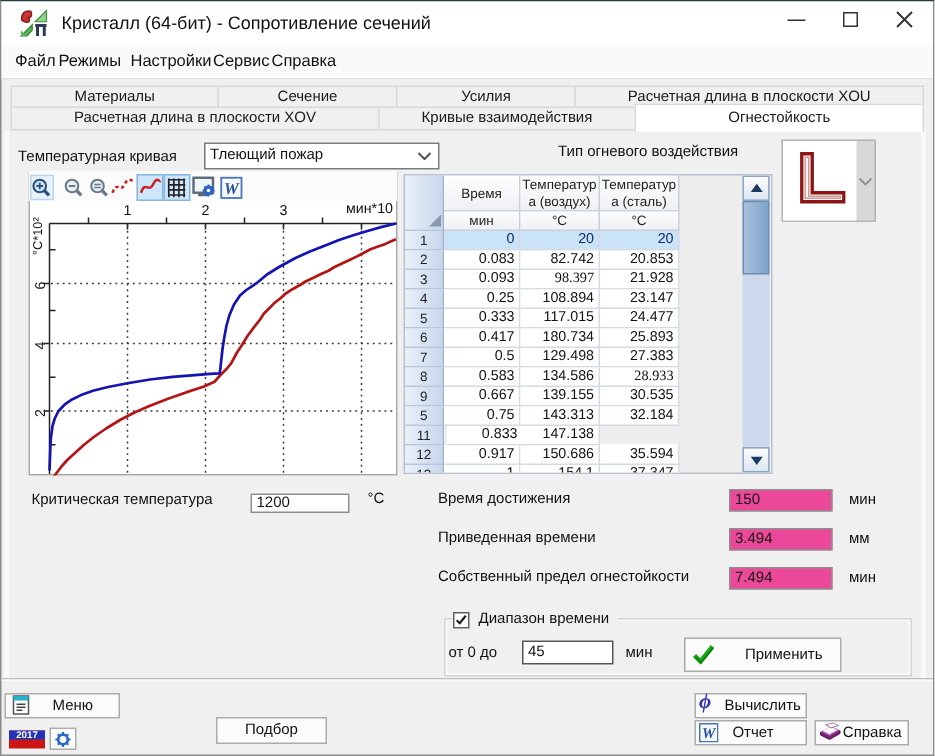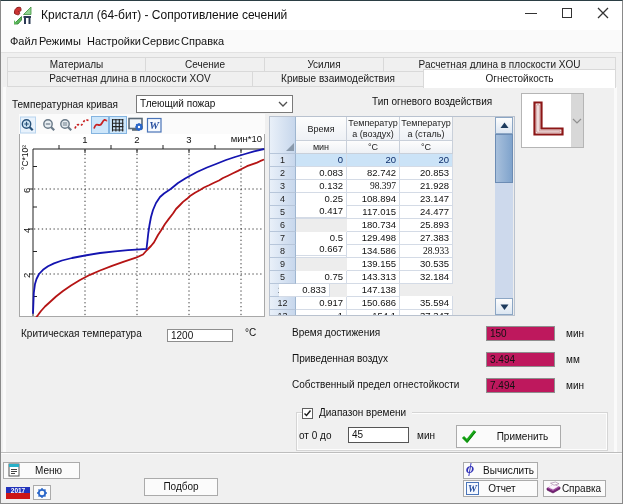--- a/index.html
+++ b/index.html
@@ -6,21 +6,21 @@
 #frame{left:0;top:0;width:623px;height:504px;border:1px solid #8a8a8a;border-top:1px solid #2b3e44}
 #titlebar{left:1px;top:1px;width:621px;height:29px;background:#fff}
 #title{top:8px;font-size:12px;color:#111}
 #menubar{left:1px;top:30px;width:621px;height:23px;background:#fafafa;border-bottom:1px solid #e2e2e2}
 .mi{position:absolute;top:35px;font-size:11px;color:#111}
 
 .tab{position:absolute;height:15px;background:#f0f0f0;border:1px solid #d9d9d9;font-size:10px;color:#1a1a1a;text-align:center;line-height:14px;overflow:hidden;white-space:nowrap}
 .tabactive{position:absolute;background:#fff;border:1px solid #d9d9d9;border-bottom:none;font-size:10px;color:#1a1a1a;text-align:center;z-index:5}
 label,.lbl{position:absolute;font-size:10px;color:#111;white-space:nowrap}
 .inp{position:absolute;background:#fff;border:1px solid #8e8e8e;font-size:10px;color:#111;padding:1px 3px;white-space:nowrap}
-.ro{background:#be185d}
+.ro{background:#ec4899}
 .btn{position:absolute;background:#fbfbfb;border:1px solid #ababab;font-size:10px;color:#111;text-align:center}
 
 #chartbox{left:19px;top:114px;width:246px;height:203px;background:#fff;border:1px solid #a8a8a8}
 
 .hc{position:absolute;background:linear-gradient(#fdfdfd,#eef1f5);border-right:1px solid #c9d0da;border-bottom:1px solid #c9d0da;font-size:9px;color:#222;text-align:center}
 .rh{position:absolute;background:linear-gradient(90deg,#e9f0f9,#c7d7ec);border-right:1px solid #9fb6d0;border-bottom:1px solid #b7c6da;font-size:9px;color:#222;text-align:center;line-height:12px}
 .dc{position:absolute;background:#fff;border-right:1px solid #d4dbe6;border-bottom:1px solid #d4dbe6;font-size:9.5px;color:#111;text-align:right;padding-right:3px;line-height:12px}
 </style></head>
 <body>
 <div class="abs" id="frame"></div>
@@ -145,53 +145,53 @@
 <div class="hc" style="left:130px;top:24px;width:53px;height:13px;line-height:13px">°C</div>
 <div class="rh" style="left:0px;top:37px;width:26px;height:13px;line-height:13px">1</div>
 <div class="dc" style="left:26px;top:37px;width:51px;height:13px;background:#cbe3f7;color:#0b2d6b;">0</div>
 <div class="dc" style="left:77px;top:37px;width:53px;height:13px;background:#cbe3f7;color:#0b2d6b;">20</div>
 <div class="dc" style="left:130px;top:37px;width:53px;height:13px;background:#cbe3f7;color:#0b2d6b;">20</div>
 <div class="rh" style="left:0px;top:50px;width:26px;height:13px;line-height:13px">2</div>
 <div class="dc" style="left:26px;top:50px;width:51px;height:13px;">0.083</div>
 <div class="dc" style="left:77px;top:50px;width:53px;height:13px;">82.742</div>
 <div class="dc" style="left:130px;top:50px;width:53px;height:13px;">20.853</div>
 <div class="rh" style="left:0px;top:63px;width:26px;height:13px;line-height:13px">3</div>
-<div class="dc" style="left:26px;top:63px;width:51px;height:13px;">0.132</div>
+<div class="dc" style="left:26px;top:63px;width:51px;height:13px;">0.093</div>
 <div class="dc" style="left:77px;top:63px;width:53px;height:13px;font-family:Liberation Serif, serif;">98.397</div>
 <div class="dc" style="left:130px;top:63px;width:53px;height:13px;">21.928</div>
 <div class="rh" style="left:0px;top:76px;width:26px;height:13px;line-height:13px">4</div>
 <div class="dc" style="left:26px;top:76px;width:51px;height:13px;">0.25</div>
 <div class="dc" style="left:77px;top:76px;width:53px;height:13px;">108.894</div>
 <div class="dc" style="left:130px;top:76px;width:53px;height:13px;">23.147</div>
 <div class="rh" style="left:0px;top:89px;width:26px;height:13px;line-height:13px">5</div>
 <div class="dc" style="left:26px;top:89px;width:51px;height:13px;">0.333</div>
 <div class="dc" style="left:77px;top:89px;width:53px;height:13px;">117.015</div>
 <div class="dc" style="left:130px;top:89px;width:53px;height:13px;">24.477</div>
 <div class="rh" style="left:0px;top:102px;width:26px;height:13px;line-height:13px">6</div>
-<div class="dc" style="left:26px;top:88px;width:51px;height:13px;">0.417</div>
+<div class="dc" style="left:26px;top:102px;width:51px;height:13px;">0.417</div>
 <div class="dc" style="left:77px;top:102px;width:53px;height:13px;">180.734</div>
 <div class="dc" style="left:130px;top:102px;width:53px;height:13px;">25.893</div>
 <div class="rh" style="left:0px;top:115px;width:26px;height:13px;line-height:13px">7</div>
 <div class="dc" style="left:26px;top:115px;width:51px;height:13px;">0.5</div>
 <div class="dc" style="left:77px;top:115px;width:53px;height:13px;">129.498</div>
 <div class="dc" style="left:130px;top:115px;width:53px;height:13px;">27.383</div>
 <div class="rh" style="left:0px;top:128px;width:26px;height:13px;line-height:13px">8</div>
 <div class="dc" style="left:26px;top:128px;width:51px;height:13px;">0.583</div>
 <div class="dc" style="left:77px;top:128px;width:53px;height:13px;">134.586</div>
 <div class="dc" style="left:130px;top:128px;width:53px;height:13px;font-family:Liberation Serif, serif;">28.933</div>
 <div class="rh" style="left:0px;top:141px;width:26px;height:13px;line-height:13px">9</div>
-<div class="dc" style="left:26px;top:126px;width:51px;height:13px;">0.667</div>
+<div class="dc" style="left:26px;top:141px;width:51px;height:13px;">0.667</div>
 <div class="dc" style="left:77px;top:141px;width:53px;height:13px;">139.155</div>
 <div class="dc" style="left:130px;top:141px;width:53px;height:13px;">30.535</div>
 <div class="rh" style="left:0px;top:154px;width:26px;height:13px;line-height:13px">5</div>
 <div class="dc" style="left:26px;top:154px;width:51px;height:13px;">0.75</div>
 <div class="dc" style="left:77px;top:154px;width:53px;height:13px;">143.313</div>
 <div class="dc" style="left:130px;top:154px;width:53px;height:13px;">32.184</div>
 <div class="rh" style="left:0px;top:167px;width:26px;height:13px;line-height:13px">11</div>
-<div class="dc" style="left:9px;top:167px;width:51px;height:13px;padding-left:16px;">0.833</div>
+<div class="dc" style="left:28px;top:167px;width:51px;height:13px;padding-left:16px;">0.833</div>
 <div class="dc" style="left:77px;top:167px;width:53px;height:13px;">147.138</div>
 <div class="dc" style="left:130px;top:179px;width:53px;height:13px;">33.871</div>
 <div class="rh" style="left:0px;top:180px;width:26px;height:13px;line-height:13px">12</div>
 <div class="dc" style="left:26px;top:180px;width:51px;height:13px;">0.917</div>
 <div class="dc" style="left:77px;top:180px;width:53px;height:13px;">150.686</div>
 <div class="dc" style="left:130px;top:180px;width:53px;height:13px;">35.594</div>
 <div class="rh" style="left:0px;top:193px;width:26px;height:13px;line-height:13px">13</div>
 <div class="dc" style="left:26px;top:193px;width:51px;height:13px;">1</div>
 <div class="dc" style="left:77px;top:193px;width:53px;height:13px;">154.1</div>
 <div class="dc" style="left:130px;top:193px;width:53px;height:13px;">37.347</div>
@@ -206,21 +206,21 @@
       <path d="M0.5 0.5 L8.5 0.5 L4.5 6 Z" fill="#1c3a5e"></path>
     </svg>
 </div>
 
 <div class="lbl" style="left:21px;top:328px">Критическая температура</div>
 <div class="inp" style="left:167px;top:329px;width:66px;height:13px;line-height:10px">1200</div>
 <div class="lbl" style="left:245px;top:327px">°C</div>
 <div class="lbl" style="left:292px;top:327px">Время достижения</div>
 <div class="inp ro" style="left:486px;top:326px;width:69px;height:15px;line-height:11px">150</div>
 <div class="lbl" style="left:566px;top:328px">мин</div>
-<div class="lbl" style="left:292px;top:353px">Приведенная воздух</div>
+<div class="lbl" style="left:292px;top:353px">Приведенная времени</div>
 <div class="inp ro" style="left:486px;top:352px;width:69px;height:15px;line-height:11px">3.494</div>
 <div class="lbl" style="left:566px;top:354px">мм</div>
 <div class="lbl" style="left:292px;top:379px">Собственный предел огнестойкости</div>
 <div class="inp ro" style="left:486px;top:378px;width:69px;height:15px;line-height:11px">7.494</div>
 <div class="lbl" style="left:566px;top:380px">мин</div>
 
 <div class="abs" style="left:296px;top:412px;width:312px;height:39px;border:1px solid #d5d5d5;box-shadow:inset 0 0 0 1px #fdfdfd"></div>
 <div class="abs" style="left:302px;top:406px;width:110px;height:13px;background:#f0f0f0"></div>
 <div class="abs" style="left:302px;top:408px;width:11px;height:11px;background:#fff;border:1px solid #606060"></div>
 <svg class="abs" style="left:303px;top:409px" width="9" height="9" viewBox="0 0 9 9">

